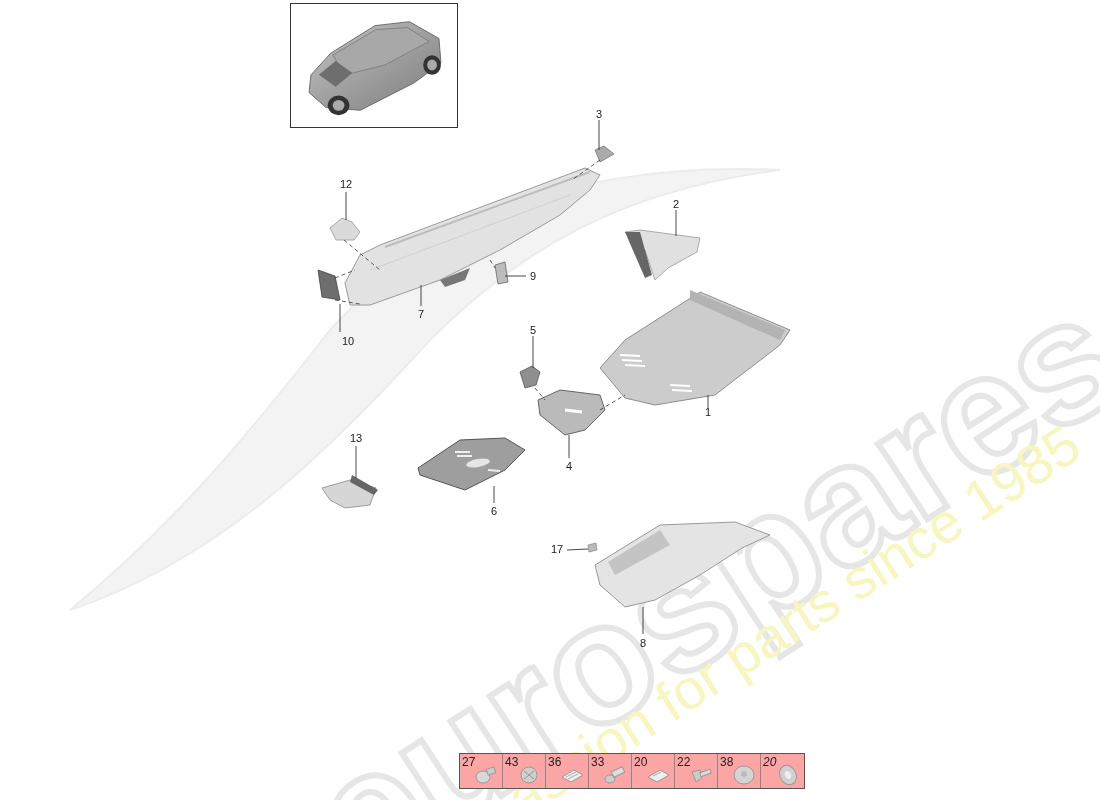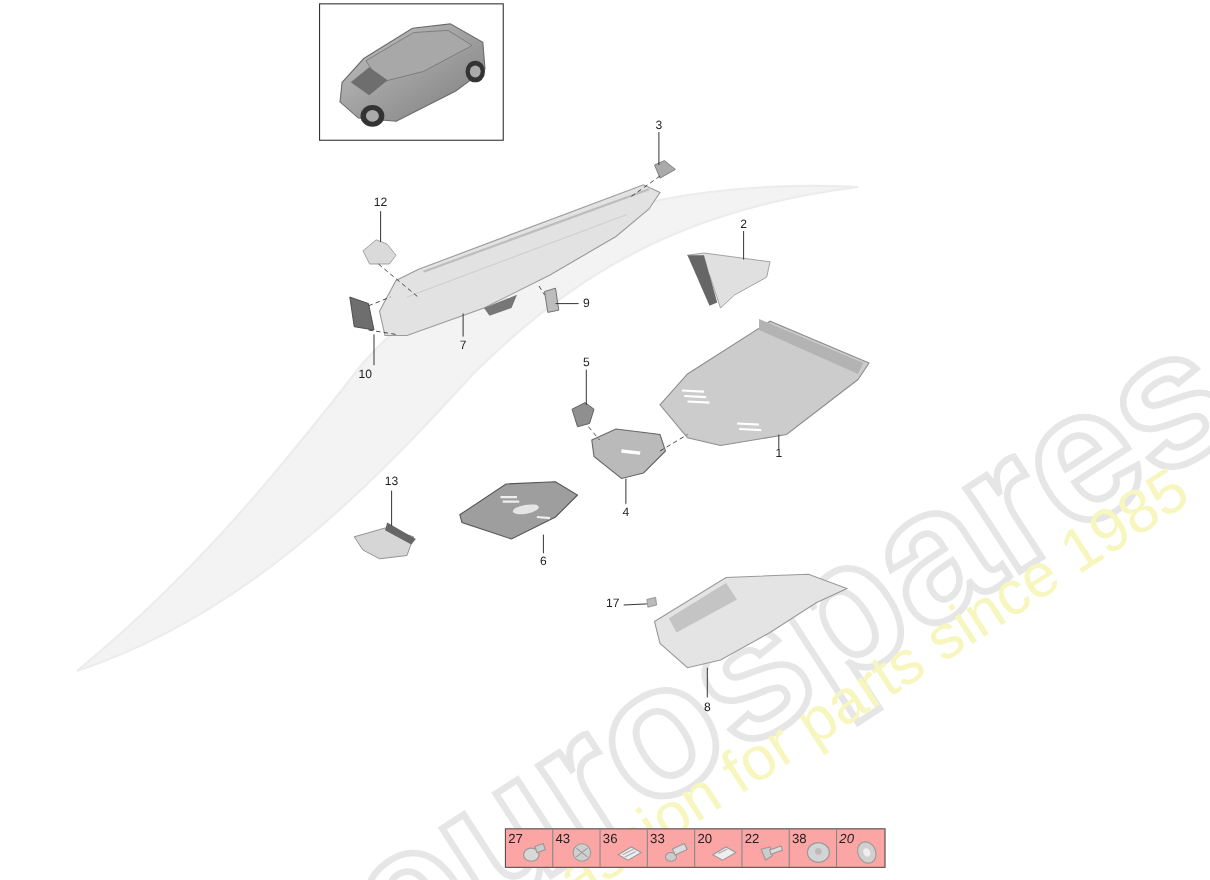--- a/index.html
+++ b/index.html
@@ -134,21 +134,21 @@
 
 <div class="callout" style="left:708px;top:406px">1</div>
 <div class="callout" style="left:676px;top:198px">2</div>
 <div class="callout" style="left:599px;top:108px">3</div>
 <div class="callout" style="left:569px;top:460px">4</div>
 <div class="callout" style="left:533px;top:324px">5</div>
 <div class="callout" style="left:494px;top:505px">6</div>
 <div class="callout" style="left:421px;top:308px">7</div>
 <div class="callout" style="left:643px;top:637px">8</div>
 <div class="callout" style="left:533px;top:270px">9</div>
-<div class="callout" style="left:332px;top:335px">10</div>
+<div class="callout" style="left:348px;top:335px">10</div>
 <div class="callout" style="left:557px;top:543px">17</div>
 <div class="callout" style="left:346px;top:178px">12</div>
 <div class="callout" style="left:356px;top:432px">13</div>
 
 <div class="fasteners">
   <div class="fcell">
     <span class="fnum">27</span>
     <svg class="ficon" viewBox="0 0 26 24">
       <ellipse cx="10" cy="15" rx="7" ry="6" fill="#d8d8d8" stroke="#999"></ellipse>
       <rect x="14" y="6" width="8" height="6" fill="#ccc" stroke="#999" transform="rotate(-20 18 9)"></rect>

